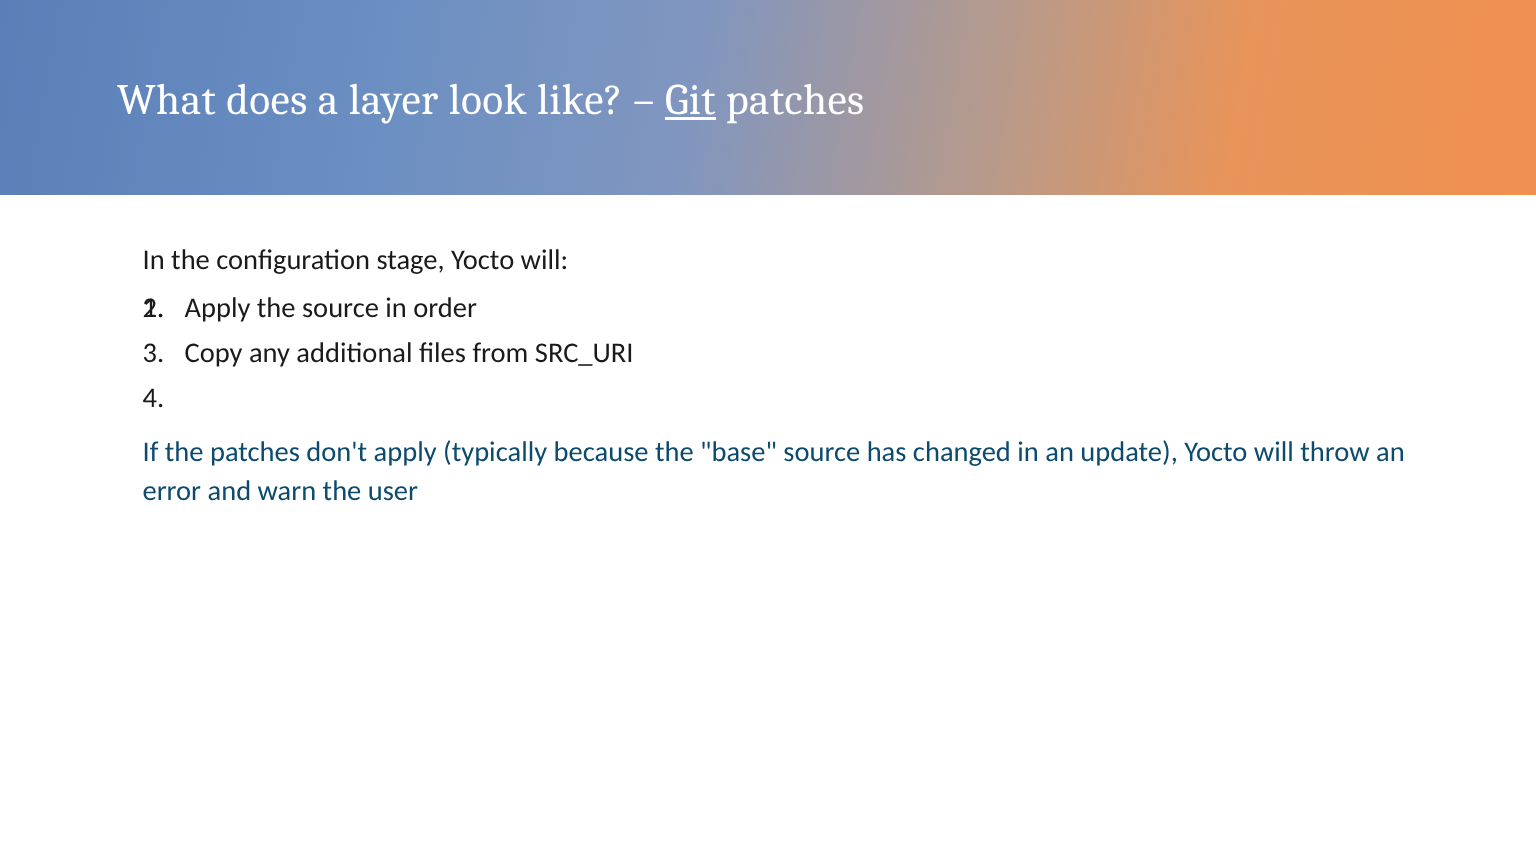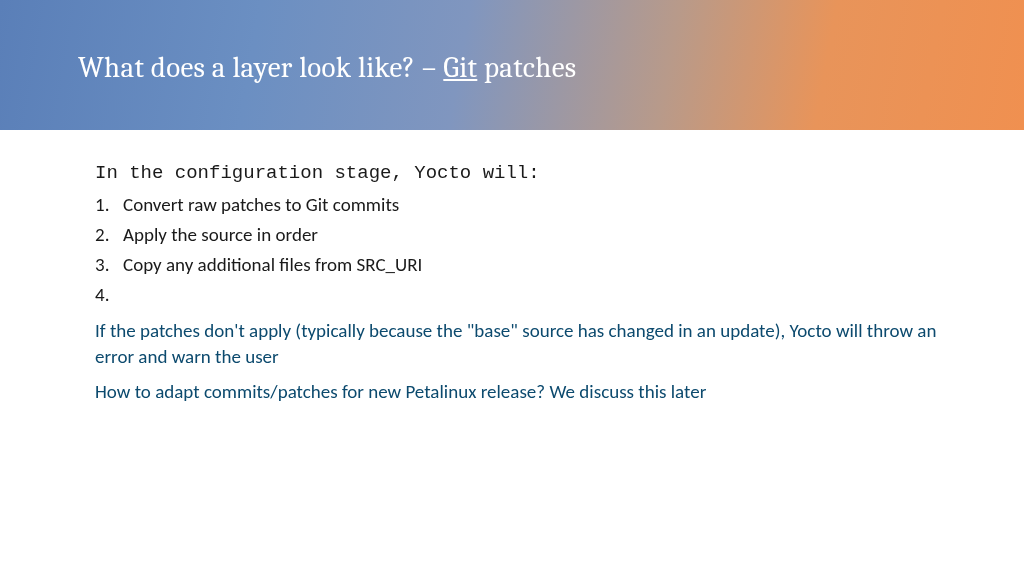--- a/index.html
+++ b/index.html
@@ -33,21 +33,20 @@
     .slide-title .underlined {
       text-decoration: underline;
     }
     .content-area {
       padding: 32px 78px 0 95px;
     }
     .intro-line {
       font-size: 19px;
       color: #1a1a1a;
       margin-bottom: 6px;
-      font-family: Liberation Mono, monospace;
     }
     .numbered-list {
       list-style: none;
       padding-left: 28px;
       margin-bottom: 38px;
     }
     .numbered-list li {
       font-size: 19px;
       color: #1a1a1a;
       line-height: 1.58;
@@ -71,20 +70,19 @@
 
 <div class="header-banner">
   <h1 class="slide-title">
     <span>What does a layer look like? – </span><span class="underlined">Git</span><span> patches</span>
   </h1>
 </div>
 
 <div class="content-area">
   <p class="intro-line">In the configuration stage, Yocto will:</p>
   <ol class="numbered-list">
-    <li><span class="num">1.</span><span>Convert raw patches to Git commits</span></li>
+    <li><span class="num">1.</span></li>
     <li><span class="num">2.</span><span>Apply the source in order</span></li>
     <li><span class="num">3.</span><span>Copy any additional files from SRC_URI</span></li>
     <li><span class="num">4.</span></li>
   </ol>
   <p class="para">If the patches don't apply (typically because the "base" source has changed in an update), Yocto will throw an error and warn the user</p>
-  <p class="para">How to adapt commits/patches for new Petalinux release? We discuss this later</p>
 </div>
 
 </body></html>

